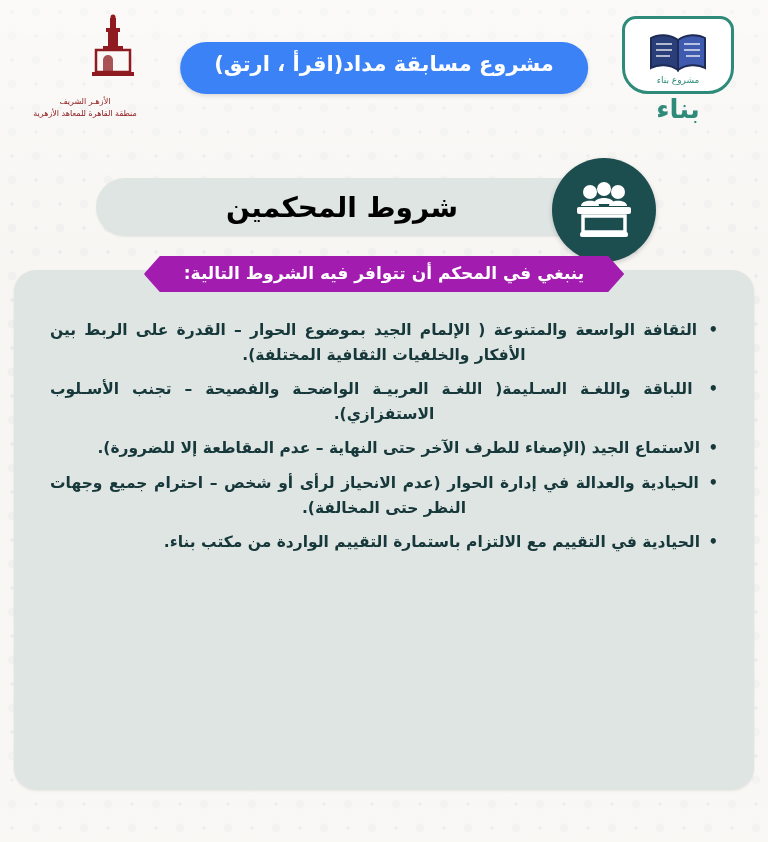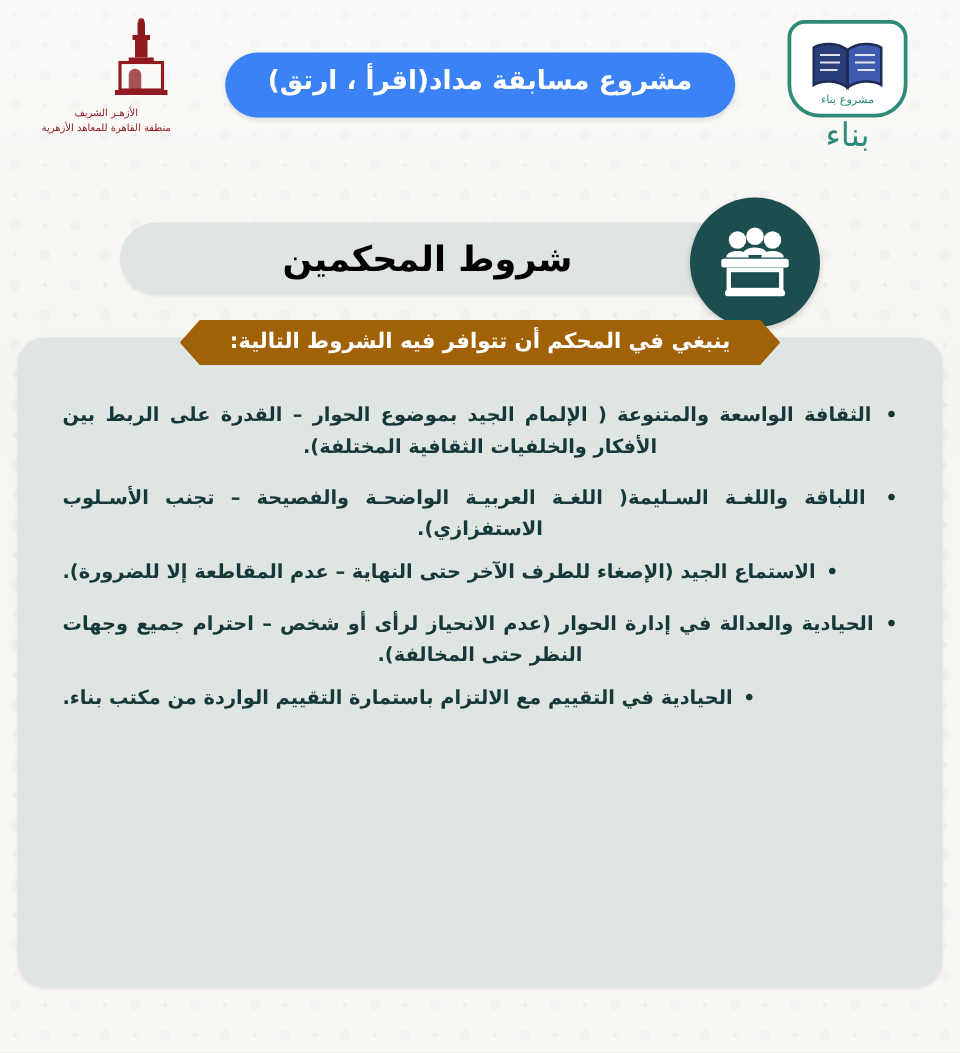--- a/index.html
+++ b/index.html
@@ -50,21 +50,21 @@
 
   .logo-left {
     position: absolute;
     right: 28px;
     top: 16px;
     width: 124px;
     height: 120px;
     text-align: center;
   }
   .logo-badge {
-    width: 96px;
+    width: 112px;
     height: 78px;
     margin: 0 auto;
     border: 3px solid #2e8b7a;
     border-radius: 14px 14px 26px 26px;
     background: #ffffff;
     position: relative;
     box-sizing: border-box;
   }
   .logo-book {
     position: absolute;
@@ -73,42 +73,42 @@
     transform: translateX(-50%);
   }
   .logo-sub {
     font-size: 9px;
     color: #2e8b7a;
     margin-top: 2px;
     letter-spacing: 1px;
   }
   .logo-word {
     font-size: 26px;
-    font-weight: normal;
+    font-weight: bold;
     color: #2e8b7a;
     margin-top: 2px;
     line-height: 1;
   }
 
   .logo-right {
     position: absolute;
     left: 30px;
     top: 14px;
     width: 110px;
     text-align: center;
   }
   .azhar-mark {
     width: 54px;
     height: 66px;
     margin: 0 auto;
   }
   .azhar-text1 {
     font-size: 8px;
     color: #8f1b20;
-    margin-top: 6px;
+    margin-top: 17px;
   }
   .azhar-text2 {
     font-size: 8px;
     color: #8f1b20;
     margin-top: 3px;
   }
 
   .title-pill {
     position: absolute;
     left: 50%;
@@ -176,55 +176,54 @@
     min-height: 520px;
     box-sizing: border-box;
     box-shadow: 0 1px 3px rgba(0,0,0,0.08);
   }
 
   .ribbon {
     position: absolute;
     top: -14px;
     right: 50%;
     transform: translateX(50%);
-    background: #a16207;
+    background: #a21caf;
     color: #ffffff;
     font-size: 17px;
     font-weight: bold;
     padding: 7px 40px 9px 40px;
     white-space: nowrap;
     clip-path: polygon(16px 0, calc(100% - 16px) 0, 100% 50%, calc(100% - 16px) 100%, 16px 100%, 0 50%);
   }
 
   .list {
     list-style: none;
     margin: 14px 4px 0 4px;
     padding: 0;
     color: #17383a;
   }
   .list li {
     position: relative;
     font-size: 15.5px;
     font-weight: bold;
     line-height: 1.62;
     margin-bottom: 9px;
-    text-align: left;
+    text-align: right;
     padding: 0 14px;
   }
   .list li .bullet {
     color: #17383a;
     font-size: 15px;
     margin-left: 3px;
   }
 
   
   .list li.wide {
     text-align: justify;
     text-align-last: center;
-    margin-top: 16px;
   }
 
   svg { display: block; }
 </style>
 </head>
 <body>
 
 <div class="bg-texture"></div>
 <div class="bg-fade"></div>
 

